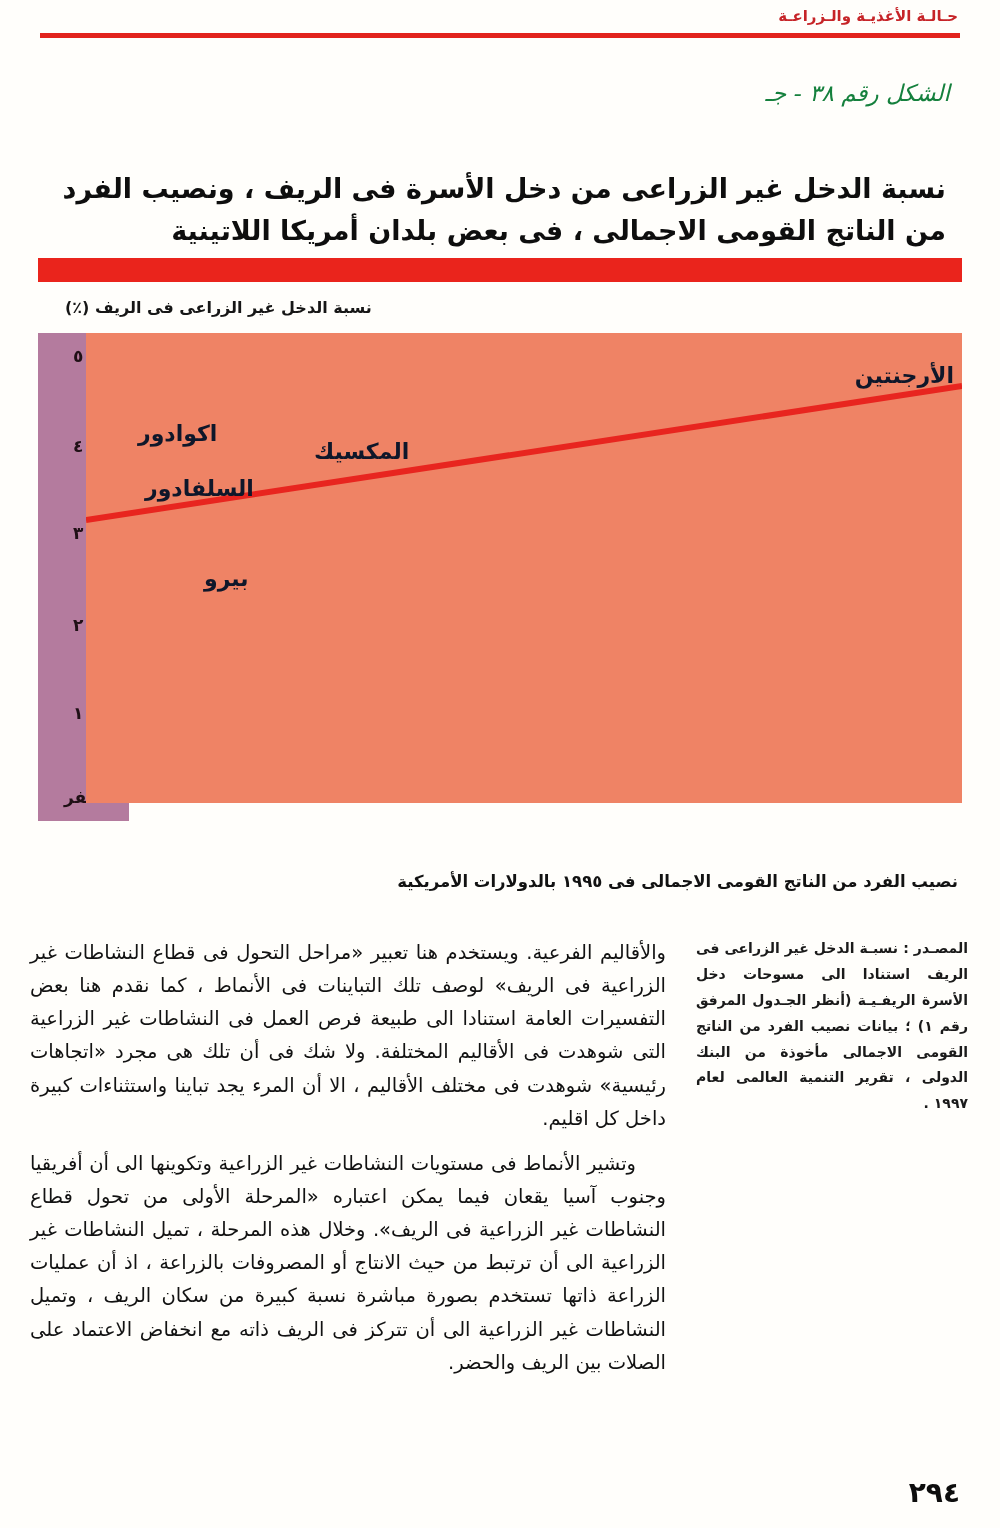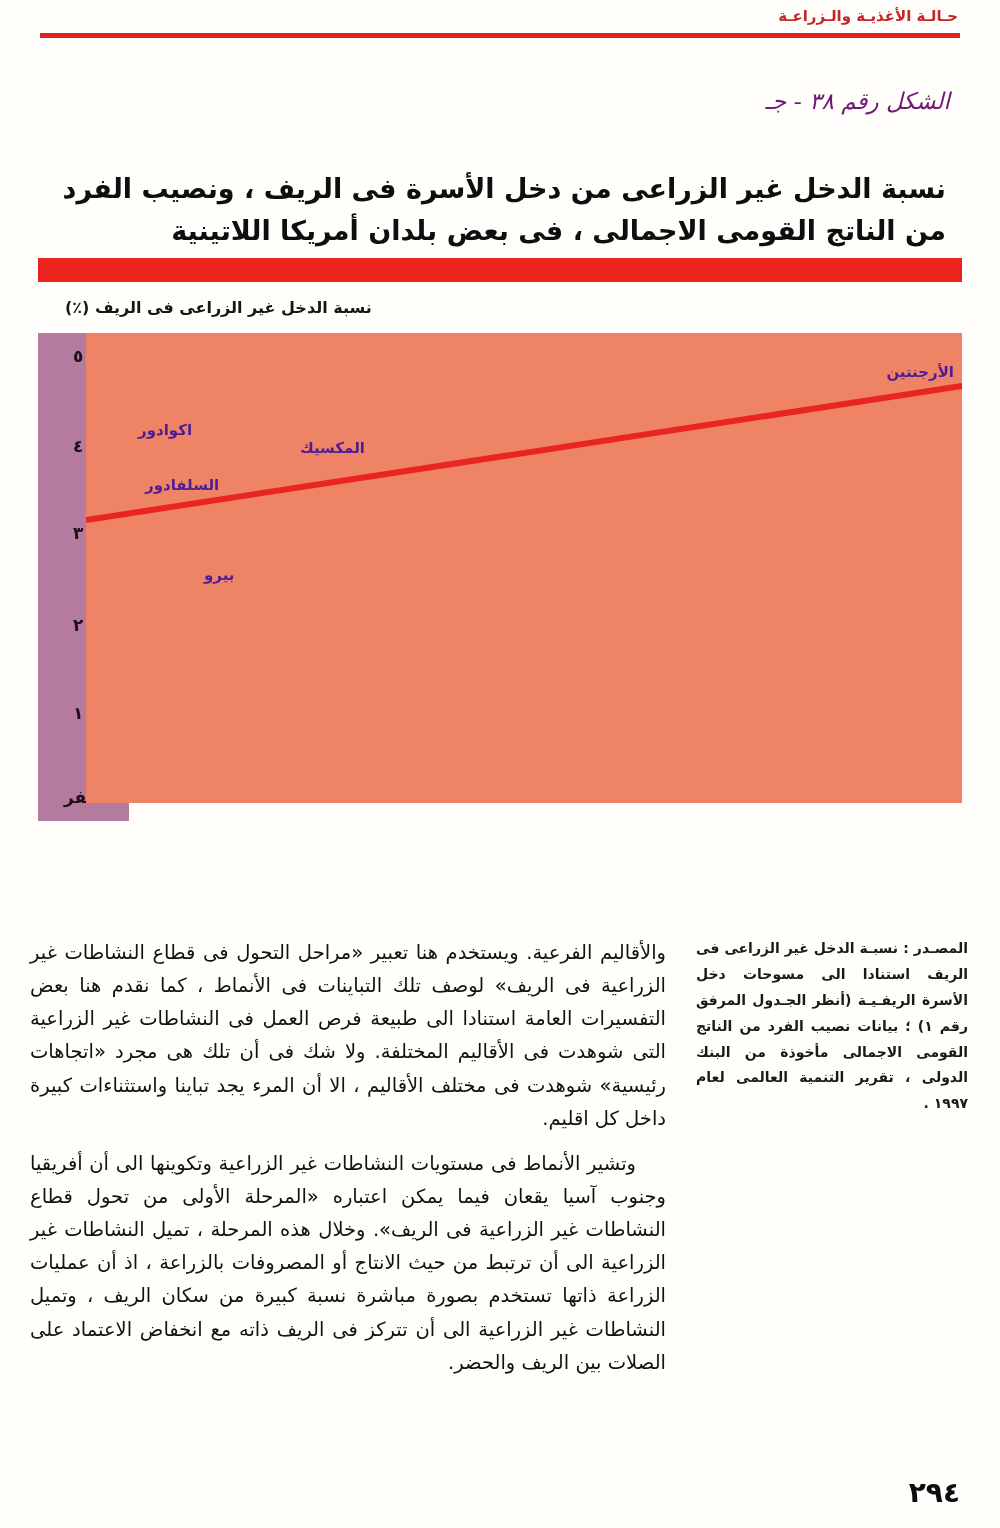--- a/index.html
+++ b/index.html
@@ -5,33 +5,33 @@
   html,body { margin:0; padding:0; background:#e9e9e9; }
   .page {
     position:relative; width:1000px; height:1528px; margin:0 auto;
     background:#fffefb; overflow:hidden; direction:rtl;
     font-family:"DejaVu Sans", sans-serif; color:#141414;
   }
   
   .header-title { position:absolute; top:7px; right:42px; font-size:15px; font-weight:bold; color:#c62428; }
   .header-rule  { position:absolute; top:33px; left:40px; width:920px; height:5px; background:#e2231d; }
   
-  .figure-number { position:absolute; top:88px; right:50px; font-size:23px; font-style:italic; color:#701a75; }
+  .figure-number { position:absolute; top:80px; right:50px; font-size:23px; font-style:italic; color:#15803d; }
   .figure-title  { position:absolute; top:160px; right:46px; left:46px; margin:8px;
                    font-size:27px; font-weight:bold; line-height:1.55; text-align:right; color:#0e0e0e; }
   
   .chart        { position:absolute; top:258px; left:38px; width:924px; height:650px; }
   .chart-topbar { position:absolute; top:0; left:0; width:100%; height:24px; background:#ea241c; }
   .chart-ylabel { position:absolute; top:40px; left:27px; font-size:16px; font-weight:bold; color:#161616; }
   .y-strip      { position:absolute; top:75px; left:0; width:48px; height:488px; background:#b47b9e;padding-left:43px; }
   .y-tick       { position:absolute; width:100%; text-align:center; transform:translateY(-50%);
                   font-weight:bold; font-size:17px; color:#201016; }
   .plot         { position:absolute; top:75px; left:48px; width:876px; height:470px; background:#ef8365; }
   .trend-svg    { position:absolute; left:0; top:0; width:100%; height:100%; display:block; }
-  .country-label{ position:absolute; font-size:15px; font-weight:bold; color:#4c1d95; white-space:nowrap; }
+  .country-label{ position:absolute; font-size:22px; font-weight:bold; color:#0f172a; white-space:nowrap; }
   .x-band       { position:absolute; top:545px; left:48px; width:876px; height:58px;
                   background-color:#f5edc9;
                   background-image:repeating-linear-gradient(90deg, rgba(140,118,58,0.35) 0 1px, transparent 1px 4px); }
   .x-tick       { position:absolute; top:50%; transform:translate(-50%,-50%);
                   font-weight:bold; font-size:17px; color:#161616; }
   .x-caption    { position:absolute; top:614px; right:4px; font-size:16.5px; font-weight:bold; color:#121212; }
   
   .columns  { position:absolute; top:936px; right:32px; left:30px; display:flex; gap:30px; align-items:flex-start; }
   .source   { width:272px; flex:0 0 272px; font-size:14px; font-weight:bold; line-height:1.85;
               text-align:justify; color:#1a1a1a; }
@@ -63,26 +63,27 @@
       <span class="y-tick" style="top:380px">١٠</span>
       <span class="y-tick" style="top:464px">صفر</span>
     </div>
 
     <div class="plot">
       <svg class="trend-svg" viewBox="0 0 876 470" preserveAspectRatio="none">
         <line x1="0" y1="187" x2="876" y2="53" stroke="#e8251f" stroke-width="6"></line>
       </svg>
       <span class="country-label" style="top:30px; right:8px;">الأرجنتين</span>
       <span class="country-label" style="top:88px; left:52px;">اكوادور</span>
-      <span class="country-label" style="top:106px; left:214px;">المكسيك</span>
+      <span class="country-label" style="top:106px; left:228px;">المكسيك</span>
       <span class="country-label" style="top:143px; left:59px;">السلفادور</span>
       <span class="country-label" style="top:233px; left:118px;">بيرو</span>
     </div>
 
 
+    <div class="x-caption">نصيب الفرد من الناتج القومى الاجمالى فى ١٩٩٥ بالدولارات الأمريكية</div>
   </div>
 
   <div class="columns">
     <aside class="source">المصـدر : نسبـة الدخل غير الزراعى فى الريف استنادا الى مسوحات دخل الأسرة الريفـيـة (أنظر الجـدول المرفق رقم ١) ؛ بيانات نصيب الفرد من الناتج القومى الاجمالى مأخوذة من البنك الدولى ، تقرير التنمية العالمى لعام ١٩٩٧ .</aside>
     <main class="bodycol">
       <p>والأقاليم الفرعية. ويستخدم هنا تعبير «مراحل التحول فى قطاع النشاطات غير الزراعية فى الريف» لوصف تلك التباينات فى الأنماط ، كما نقدم هنا بعض التفسيرات العامة استنادا الى طبيعة فرص العمل فى النشاطات غير الزراعية التى شوهدت فى الأقاليم المختلفة. ولا شك فى أن تلك هى مجرد «اتجاهات رئيسية» شوهدت فى مختلف الأقاليم ، الا أن المرء يجد تباينا واستثناءات كبيرة داخل كل اقليم.</p>
       <p class="indent">وتشير الأنماط فى مستويات النشاطات غير الزراعية وتكوينها الى أن أفريقيا وجنوب آسيا يقعان فيما يمكن اعتباره «المرحلة الأولى من تحول قطاع النشاطات غير الزراعية فى الريف». وخلال هذه المرحلة ، تميل النشاطات غير الزراعية الى أن ترتبط من حيث الانتاج أو المصروفات بالزراعة ، اذ أن عمليات الزراعة ذاتها تستخدم بصورة مباشرة نسبة كبيرة من سكان الريف ، وتميل النشاطات غير الزراعية الى أن تتركز فى الريف ذاته مع انخفاض الاعتماد على الصلات بين الريف والحضر.</p>
     </main>
   </div>
 

